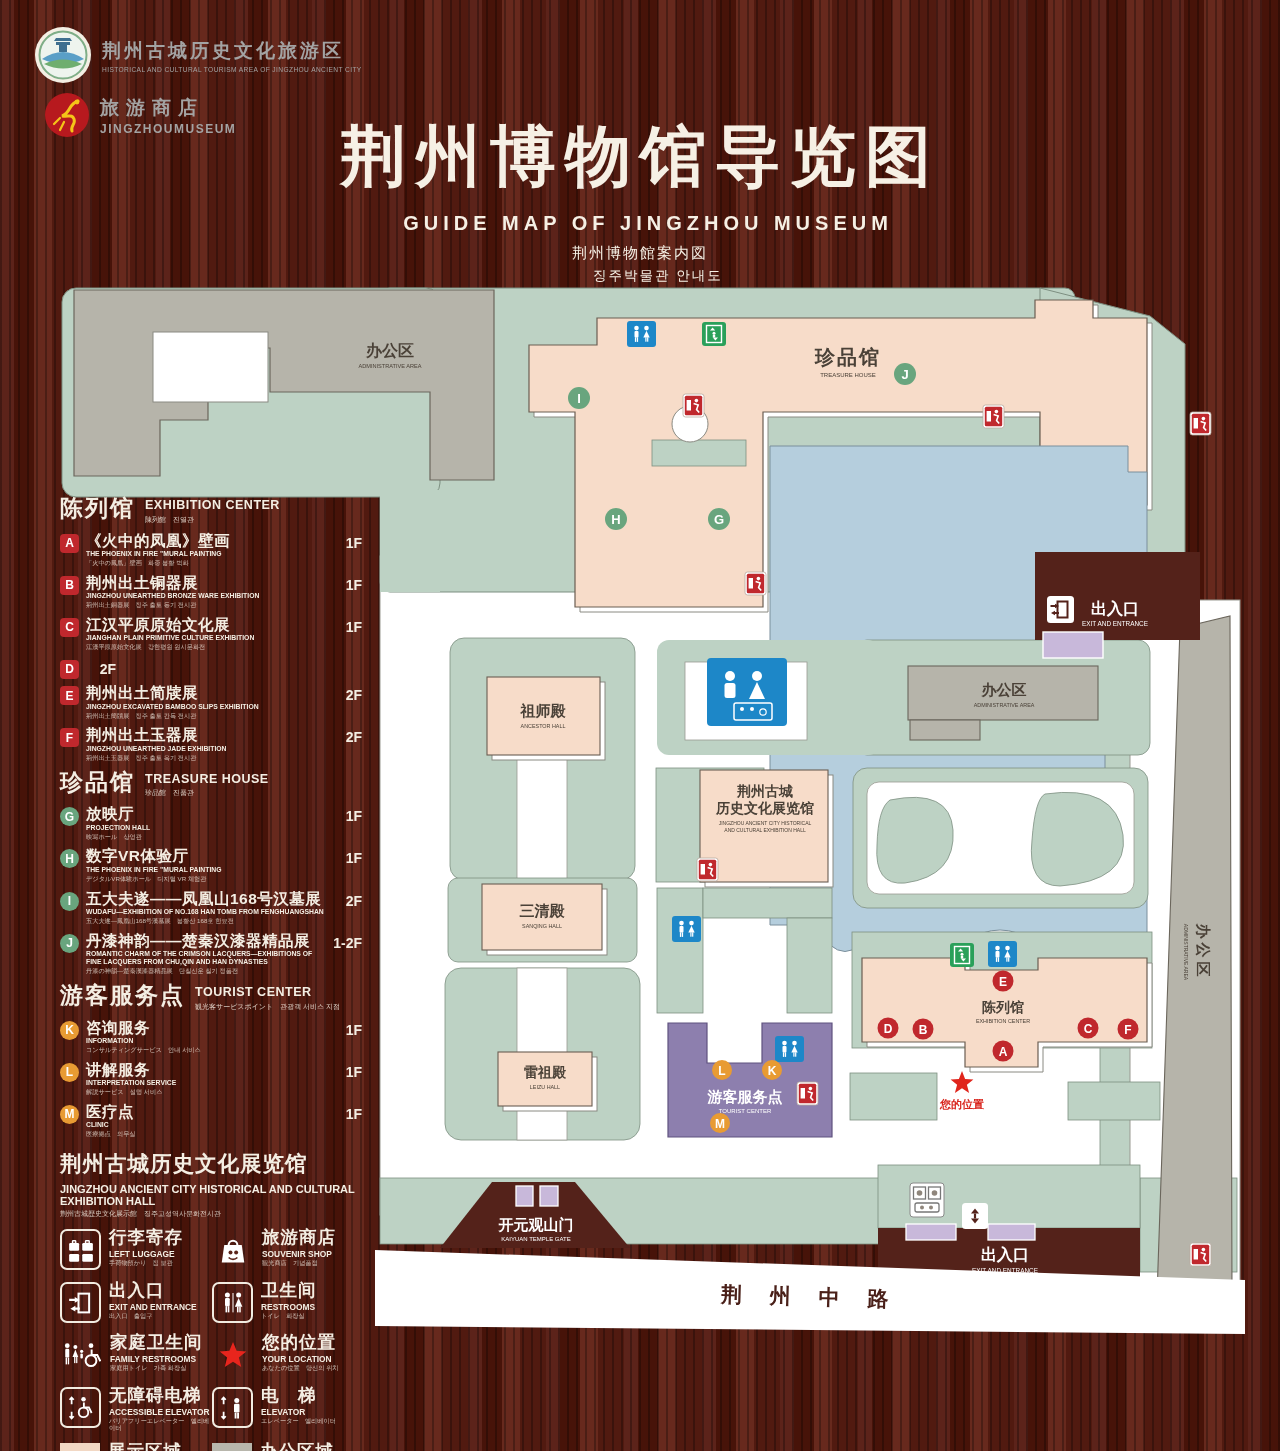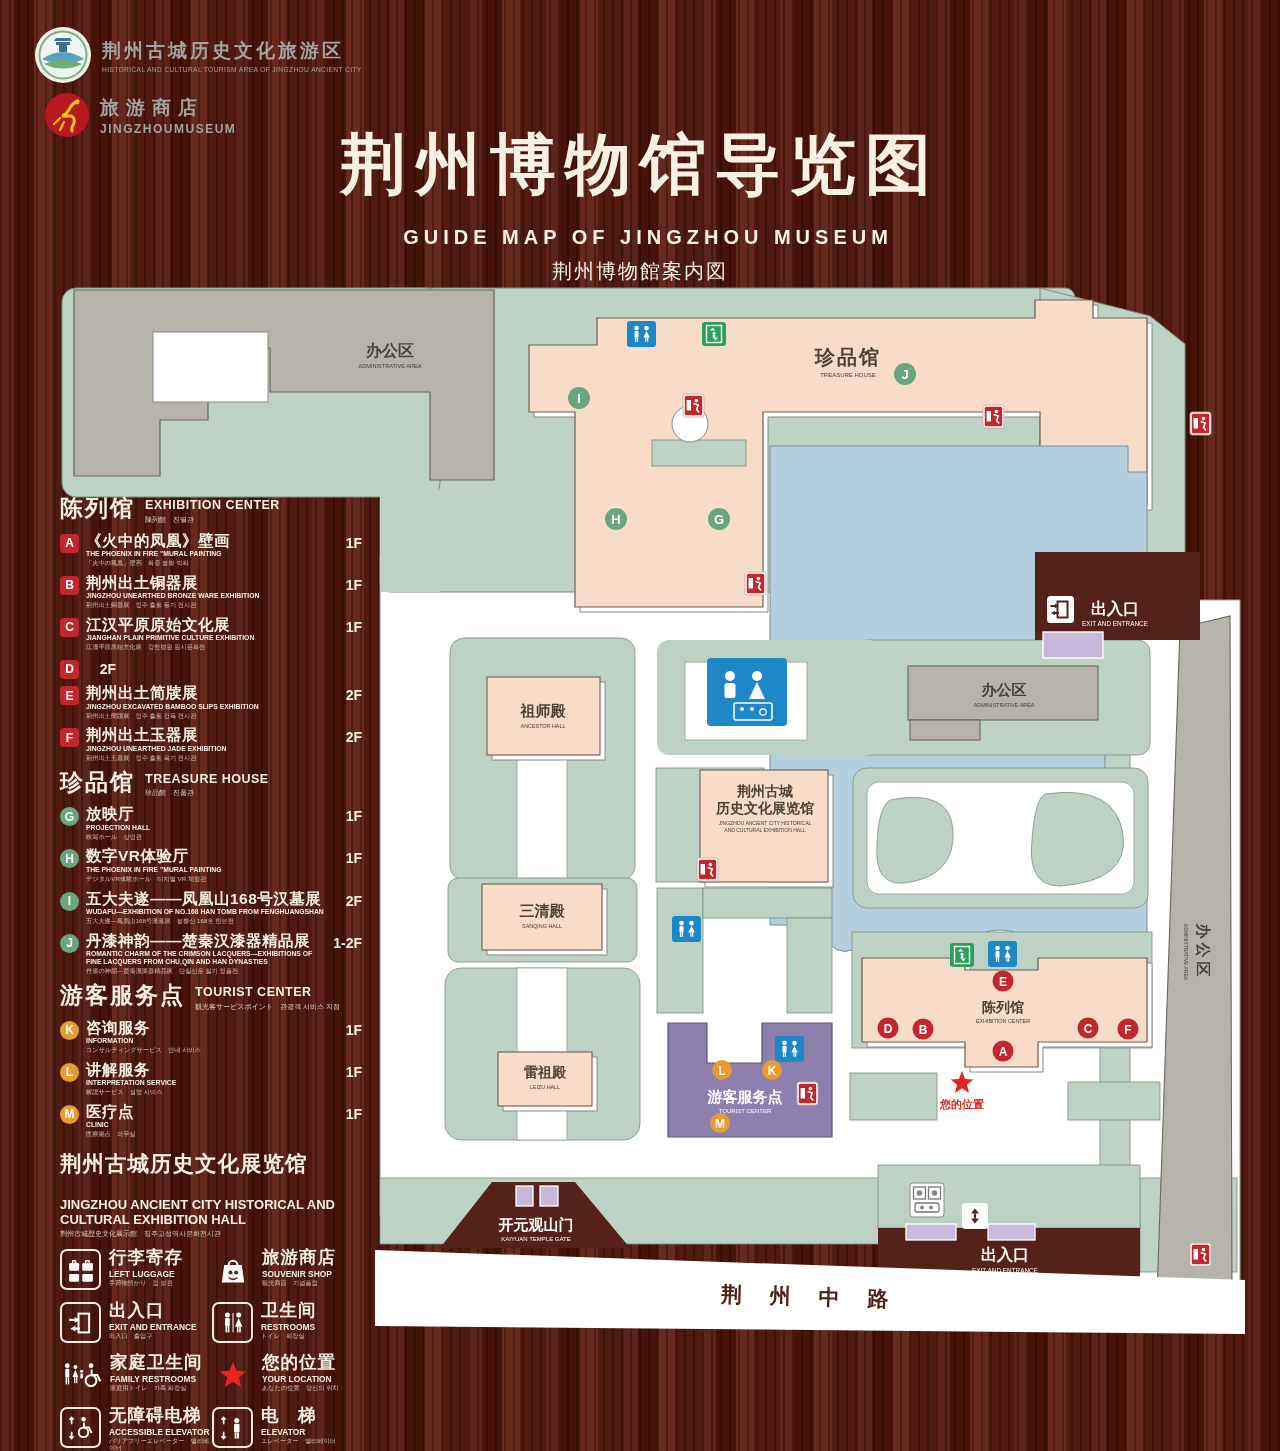--- a/index.html
+++ b/index.html
@@ -12,23 +12,23 @@
       #54201a;
   }
   .abs{position:absolute;}
   
   .logo-row{display:flex;align-items:center;gap:10px;color:#a3a3a3;}
   .logo1-zh{font-size:19px;font-weight:bold;letter-spacing:3px;}
   .logo1-en{font-size:6.6px;letter-spacing:.4px;margin-top:2px;}
   .logo2-zh{font-size:19px;font-weight:bold;letter-spacing:7px;}
   .logo2-en{font-size:12px;font-weight:bold;letter-spacing:1.5px;margin-top:1px;}
   .title-wrap{left:0;right:0;top:104px;text-align:center;color:#f6f0e5;}
-  .title-zh{font-size:66px;font-weight:bold;letter-spacing:9px;margin:16px;}
+  .title-zh{font-size:66px;font-weight:bold;letter-spacing:9px;margin:8px;}
   .title-en{font-size:20px;font-weight:bold;letter-spacing:5px;margin-top:10px;padding-left:16px;}
-  .title-jp{font-size:20px;margin-top:9px;letter-spacing:2px;}
+  .title-jp{font-size:15px;margin-top:9px;letter-spacing:2px;}
   .title-kr{font-size:13.5px;margin-top:4px;letter-spacing:2px;padding-left:36px;}
   
   #legend{left:60px;top:497px;width:302px;color:#f4eee3;}
   .lg-section{margin-bottom:8px;}
   .lg-head{display:flex;align-items:flex-start;gap:10px;margin-bottom:8px;}
   .lg-title{font-size:23px;font-weight:bold;letter-spacing:2px;line-height:1;}
   .lg-head-right{padding-top:2px;}
   .lg-head-en{font-size:12.5px;font-weight:bold;letter-spacing:.5px;line-height:1;}
   .lg-head-sub{font-size:7px;opacity:.85;margin-top:3px;}
   .lg-item{display:flex;align-items:flex-start;gap:7px;margin-bottom:6.5px;}
@@ -36,21 +36,21 @@
        color:#fff;font-size:12px;font-weight:bold;margin-top:1px;}
   .bdg.sq{border-radius:4px;}
   .bdg.ci{border-radius:50%;}
   .lg-body{flex:1;min-width:0;}
   .lg-zh{font-size:15.5px;font-weight:bold;letter-spacing:.5px;line-height:1.05;}
   .lg-en{font-size:6.8px;font-weight:bold;line-height:1.15;margin-top:1.5px;}
   .lg-sub{font-size:6.2px;opacity:.75;margin-top:1px;}
   .lg-floor{font-size:14px;font-weight:bold;flex:0 0 30px;text-align:right;margin-top:2px;}
   .hall-heading{margin:10px 0 10px 0;}
   .hall-zh{font-size:21.5px;font-weight:bold;letter-spacing:1px;}
-  .hall-en{font-size:13px;font-weight:bold;margin-top:19px;}
+  .hall-en{font-size:11px;font-weight:bold;margin-top:5px;}
   .hall-sub{font-size:7px;opacity:.8;margin-top:2px;}
   #legend-icons{display:grid;grid-template-columns:152px 150px;grid-auto-rows:auto;column-gap:0;row-gap:11px;}
   .ico-item{display:flex;align-items:flex-start;gap:8px;}
   .lg-ico{width:42px;height:42px;flex:0 0 42px;display:flex;align-items:center;justify-content:center;}
   .lg-ico.boxed{border:2.5px solid #f2ece1;border-radius:7px;width:37px;height:37px;flex-basis:37px;padding:0;}
   .lg-ico svg{width:30px;height:30px;}
   .lg-ico.wide svg{width:40px;height:32px;}
   .swatch{width:40px;height:40px;}
   .ico-zh{font-size:17.5px;font-weight:bold;letter-spacing:1px;line-height:1;}
   .ico-en{font-size:8.4px;font-weight:bold;margin-top:3px;line-height:1;}

